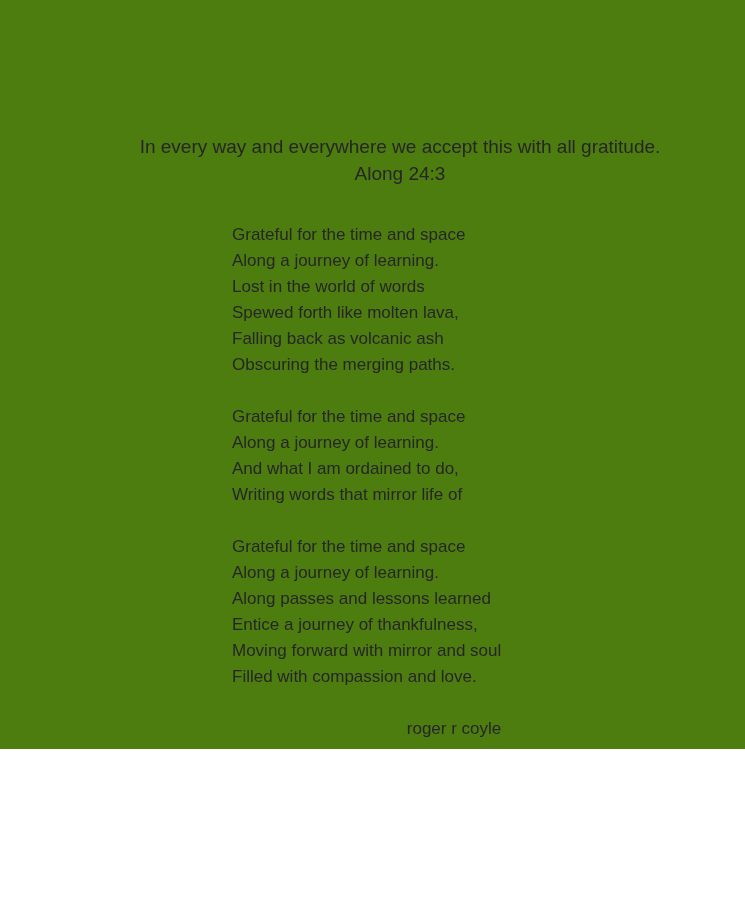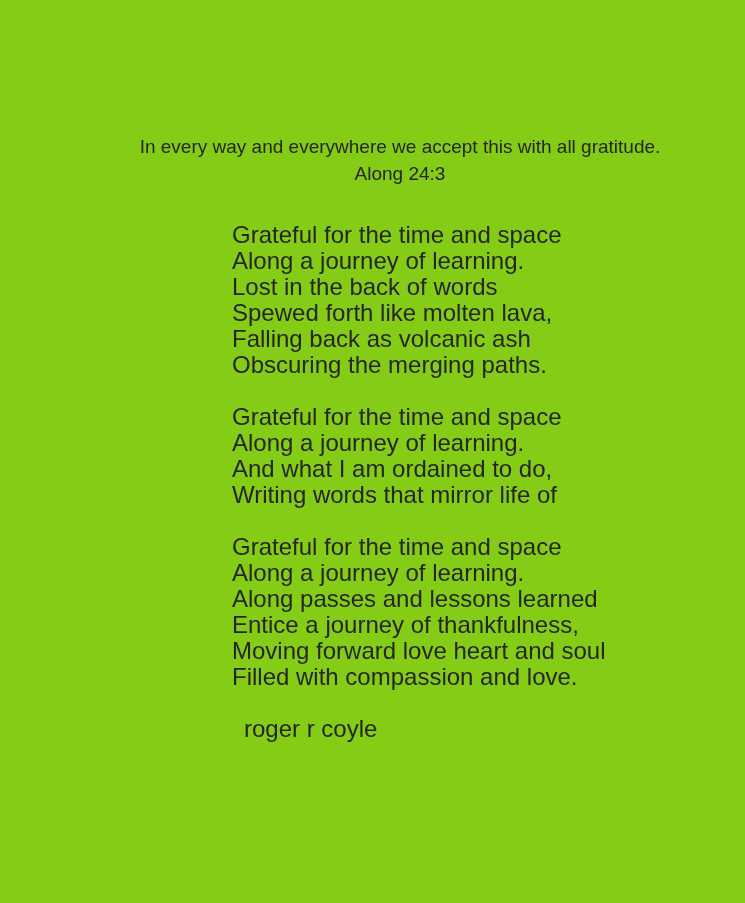--- a/index.html
+++ b/index.html
@@ -2,90 +2,91 @@
 <html><head>
 <meta charset="utf-8">
 <style>
   html, body {
     margin: 0;
     padding: 0;
   }
   .page {
     position: relative;
     width: 745px;
-    height: 903px;
-    background: #84cc16;
+    height: 749px;
+    background: #4d7c0f;
     font-family: "Liberation Sans", sans-serif;
     color: #262626;
     overflow: hidden;
   }
   .header {
     position: absolute;
     top: 133px;
     left: 55px;
     width: 690px;
     text-align: center;
     font-size: 19px;
     line-height: 27px;
   }
   .header .h-line {
     white-space: nowrap;
   }
   .poem {
     position: absolute;
     top: 222px;
     left: 232px;
-    font-size: 24px;
+    font-size: 17px;
     line-height: 26px;
   }
   .stanza {
     margin: 0 0 26px 0;
     padding: 0;
   }
   .line {
     white-space: nowrap;
   }
   .author {
-    margin: 12px;
+    margin: 0;
+    text-align: right;
   }
 </style>
 </head>
 <body>
 
 <div class="page">
 
   <div class="header">
     <div class="h-line">In every way and everywhere we accept this with all gratitude.</div>
     <div class="h-line">Along 24:3</div>
   </div>
 
   <div class="poem">
 
     <div class="stanza">
       <div class="line">Grateful for the time and space</div>
       <div class="line">Along a journey of learning.</div>
-      <div class="line">Lost in the back of words</div>
+      <div class="line">Lost in the world of words</div>
       <div class="line">Spewed forth like molten lava,</div>
       <div class="line">Falling back as volcanic ash</div>
       <div class="line">Obscuring the merging paths.</div>
     </div>
 
     <div class="stanza">
       <div class="line">Grateful for the time and space</div>
       <div class="line">Along a journey of learning.</div>
       <div class="line">And what I am ordained to do,</div>
       <div class="line">Writing words that mirror life of</div>
     </div>
 
     <div class="stanza">
       <div class="line">Grateful for the time and space</div>
       <div class="line">Along a journey of learning.</div>
       <div class="line">Along passes and lessons learned</div>
       <div class="line">Entice a journey of thankfulness,</div>
-      <div class="line">Moving forward love heart and soul</div>
+      <div class="line">Moving forward with mirror and soul</div>
       <div class="line">Filled with compassion and love.</div>
     </div>
 
     <div class="author">roger r coyle</div>
 
   </div>
 
 </div>
 
 </body></html>

